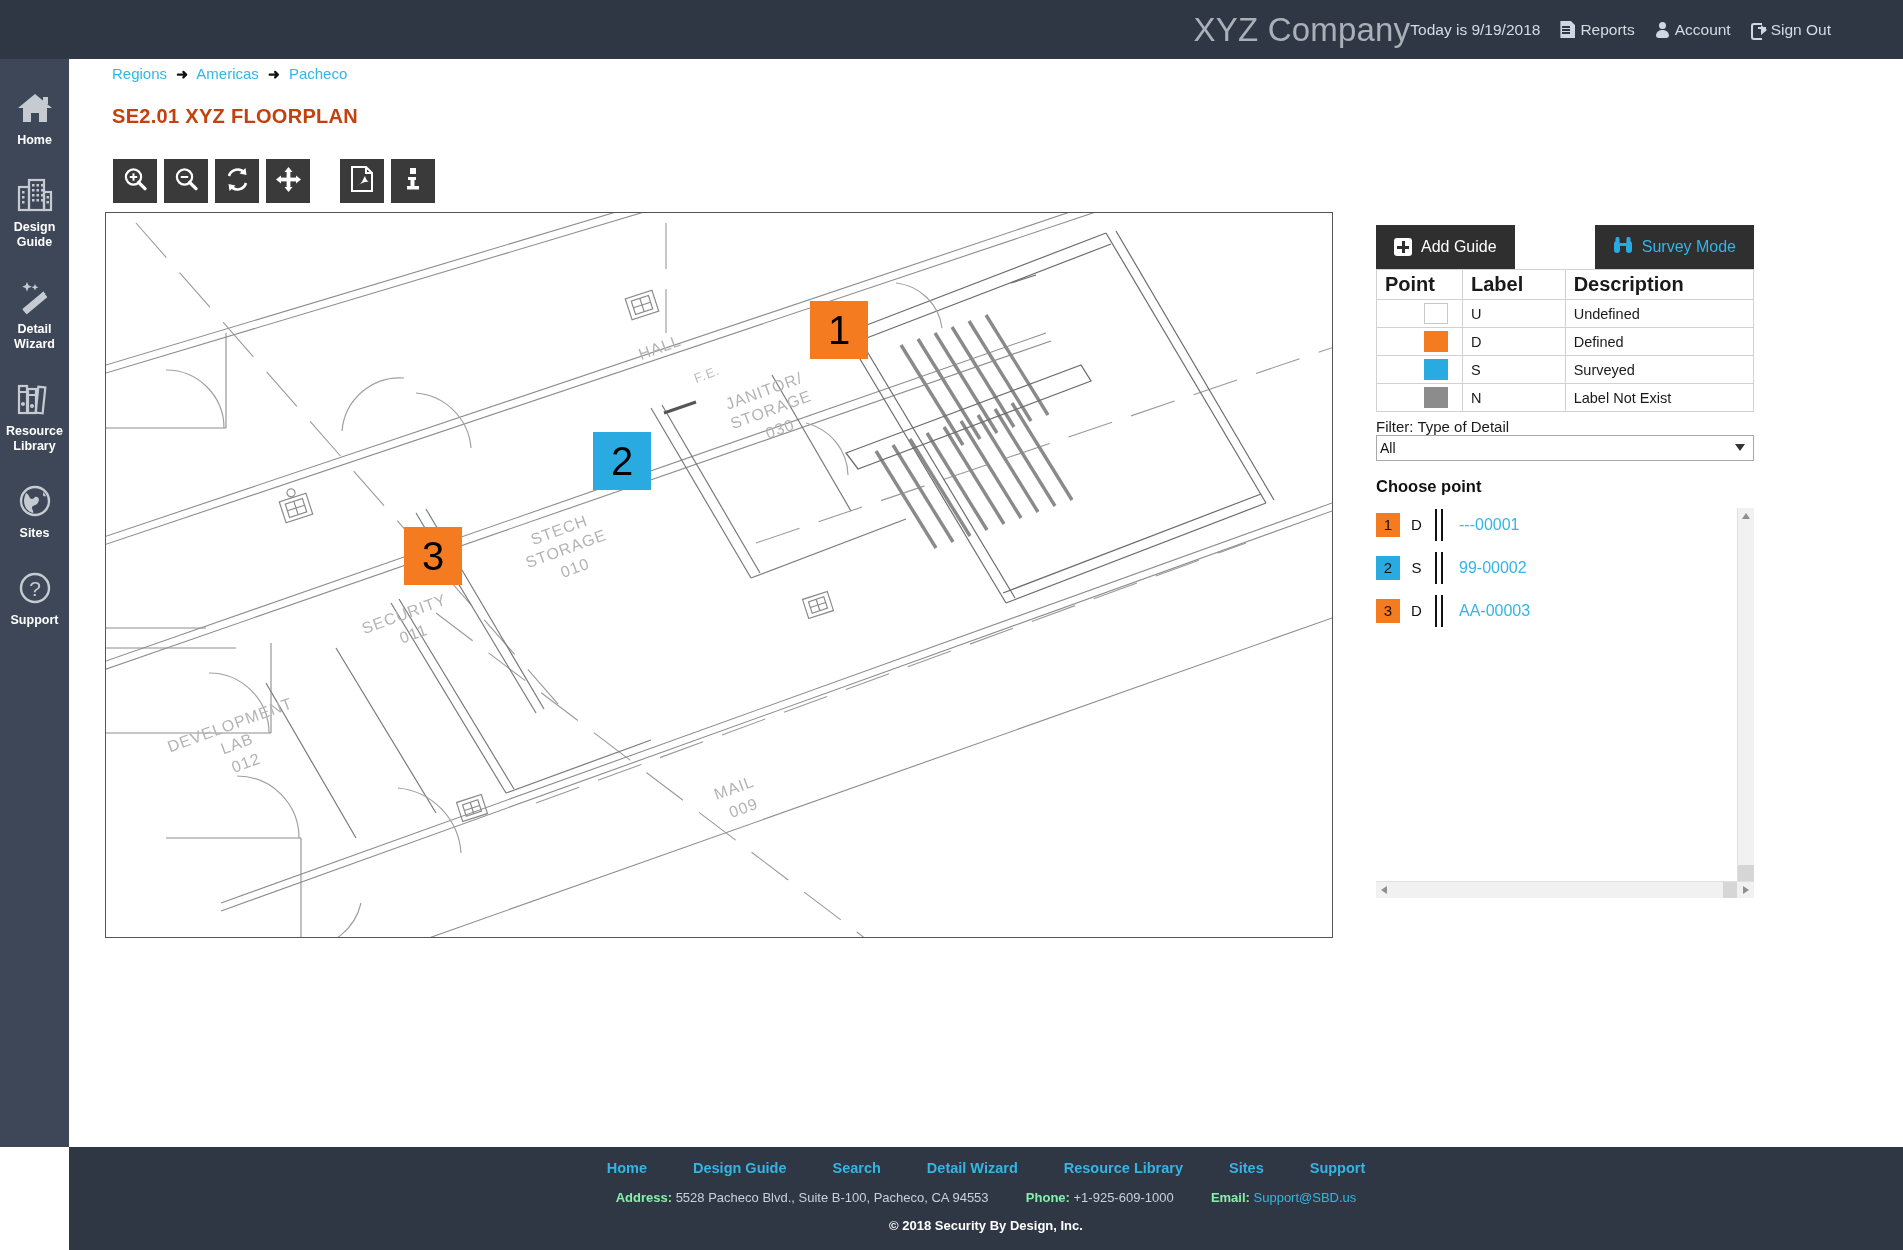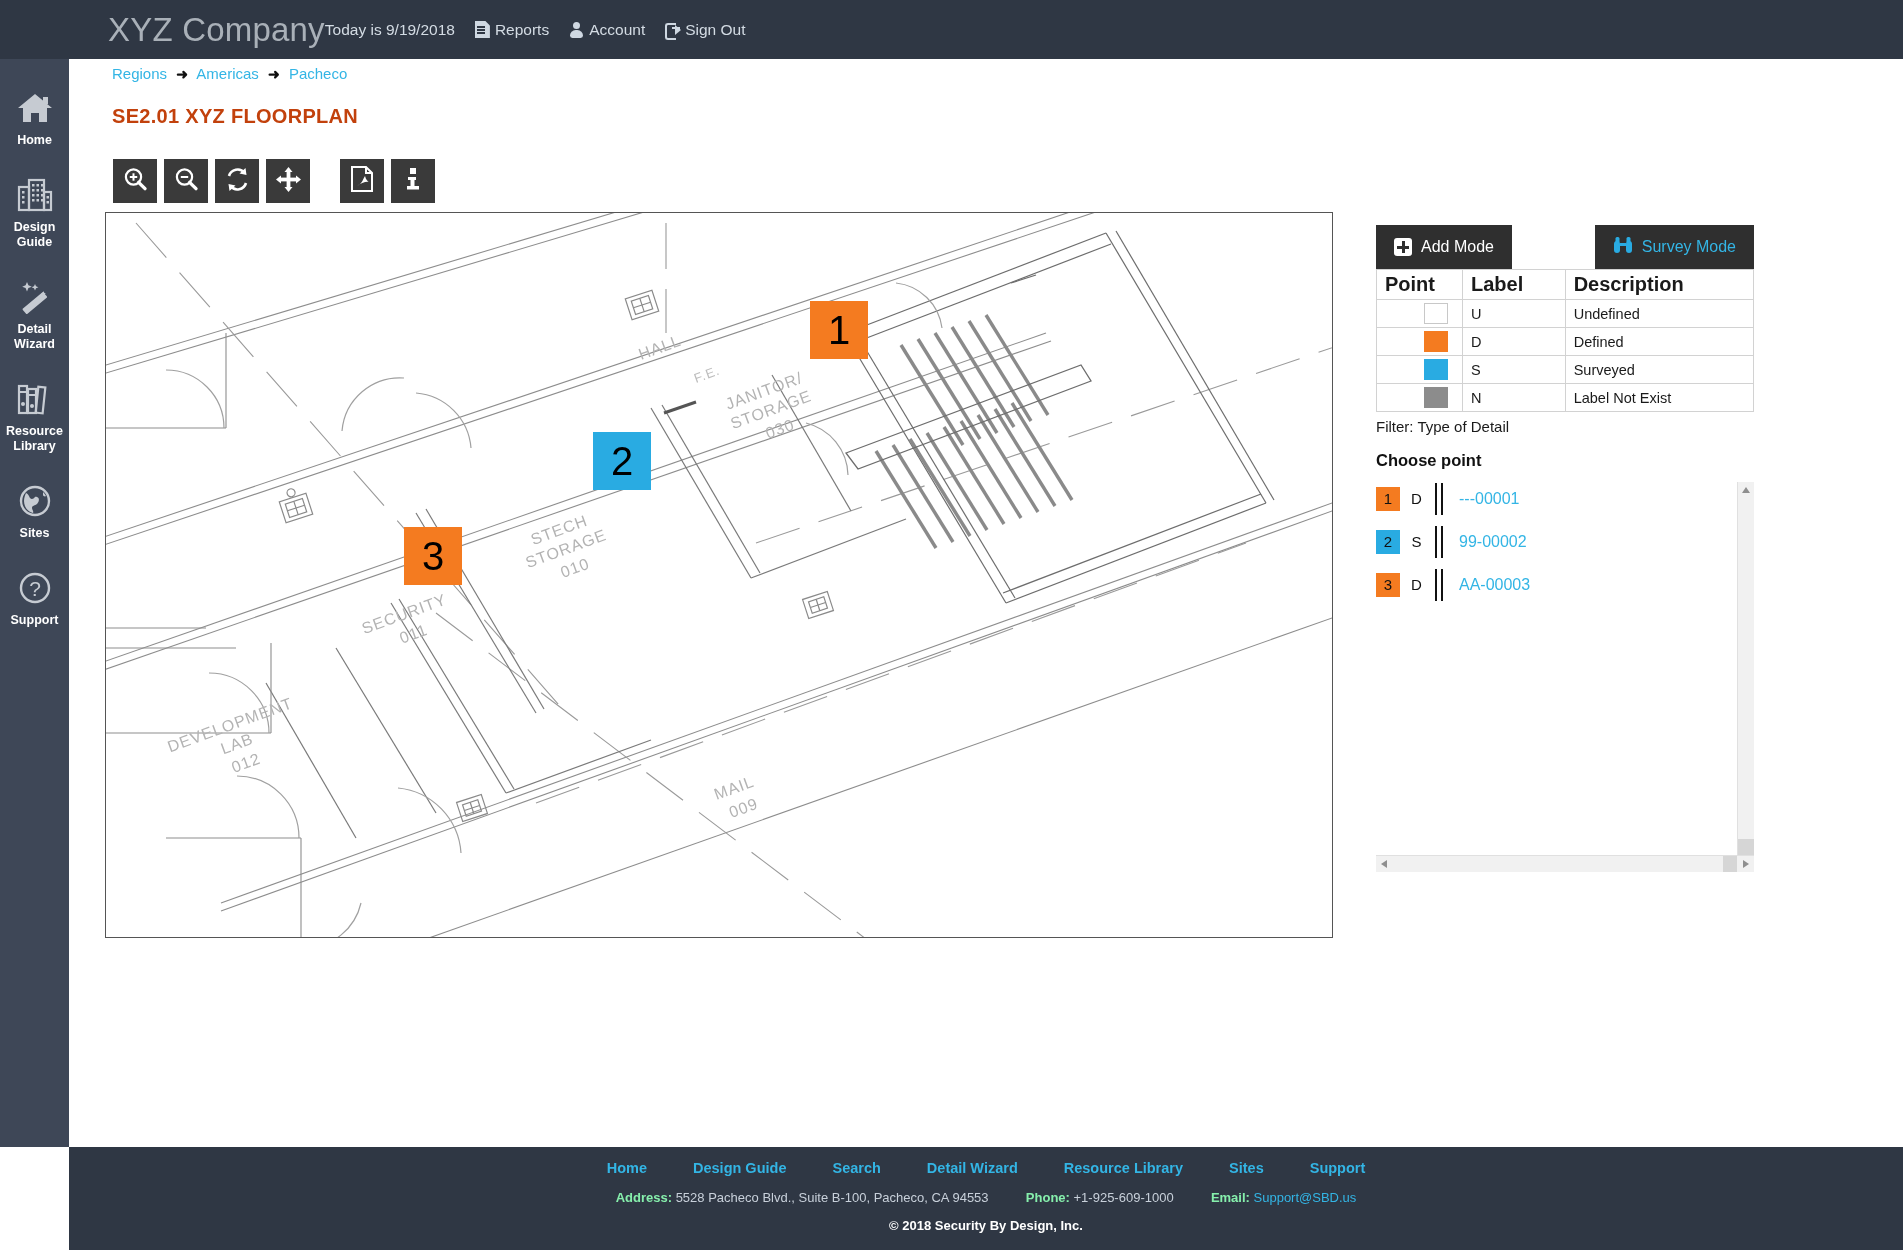--- a/index.html
+++ b/index.html
@@ -7,21 +7,21 @@
     margin: 0; padding: 0;
     width: 1903px; height: 1250px;
     background: #ffffff;
     font-family: "Liberation Sans", sans-serif;
     overflow: hidden;
   }
   
   #topbar {
     position: absolute; top: 0; left: 0; width: 1903px; height: 59px;
     background: #2f3744;
-    display: flex; align-items: center; justify-content: flex-start;
+    display: flex; align-items: center; justify-content: flex-end;
   }
   #brand {
     margin-left: 108px;
     color: #a9b0b8;
     font-size: 33px;
     letter-spacing: .2px;
     font-weight: 400;
   }
   #topnav {
     display: flex; align-items: center; gap: 20px;
@@ -557,21 +557,21 @@
     <div class="marker" style="left:298px; top:314px; background:#f47b20;">
       <span>3</span>
     </div>
   </div>
 
   <div id="rpanel">
 
     <div id="modebar">
       <button class="mode-btn" id="add-mode-button">
         <span class="plus-ico"></span>
-        <span>Add Mode</span>
+        <span>Add Guide</span>
       </button>
       <button class="mode-btn" id="survey-mode-button">
         <span>
           <svg width="20" height="18" viewBox="0 0 20 18">
             <rect x="1" y="5" width="6" height="12" rx="3" fill="#29abe2"></rect>
             <rect x="13" y="5" width="6" height="12" rx="3" fill="#29abe2"></rect>
             <rect x="2.5" y="1" width="4" height="6" rx="1.5" fill="#29abe2"></rect>
             <rect x="13.5" y="1" width="4" height="6" rx="1.5" fill="#29abe2"></rect>
             <rect x="7" y="7" width="6" height="3" fill="#29abe2"></rect>
           </svg>
@@ -606,20 +606,26 @@
         </tr>
         <tr>
           <td class="swatch-cell"><span class="swatch" style="background:#8c8c8c;border-color:#8c8c8c"></span></td>
           <td>N</td>
           <td>Label Not Exist</td>
         </tr>
       </tbody>
     </table>
 
     <div id="filter-label">Filter: Type of Detail</div>
+    <div class="sel-wrap">
+      <select id="filter-select">
+        <option>All</option>
+      </select>
+      <span class="sel-caret"></span>
+    </div>
 
     <div id="choose-point-label">Choose point</div>
 
     <div id="pointlist">
       <div class="pl-row">
         <span class="pl-num" style="background:#f47b20;">
             <span>1</span>
           </span>
         <span class="pl-type">D</span>
         <span class="pl-bars"></span>

